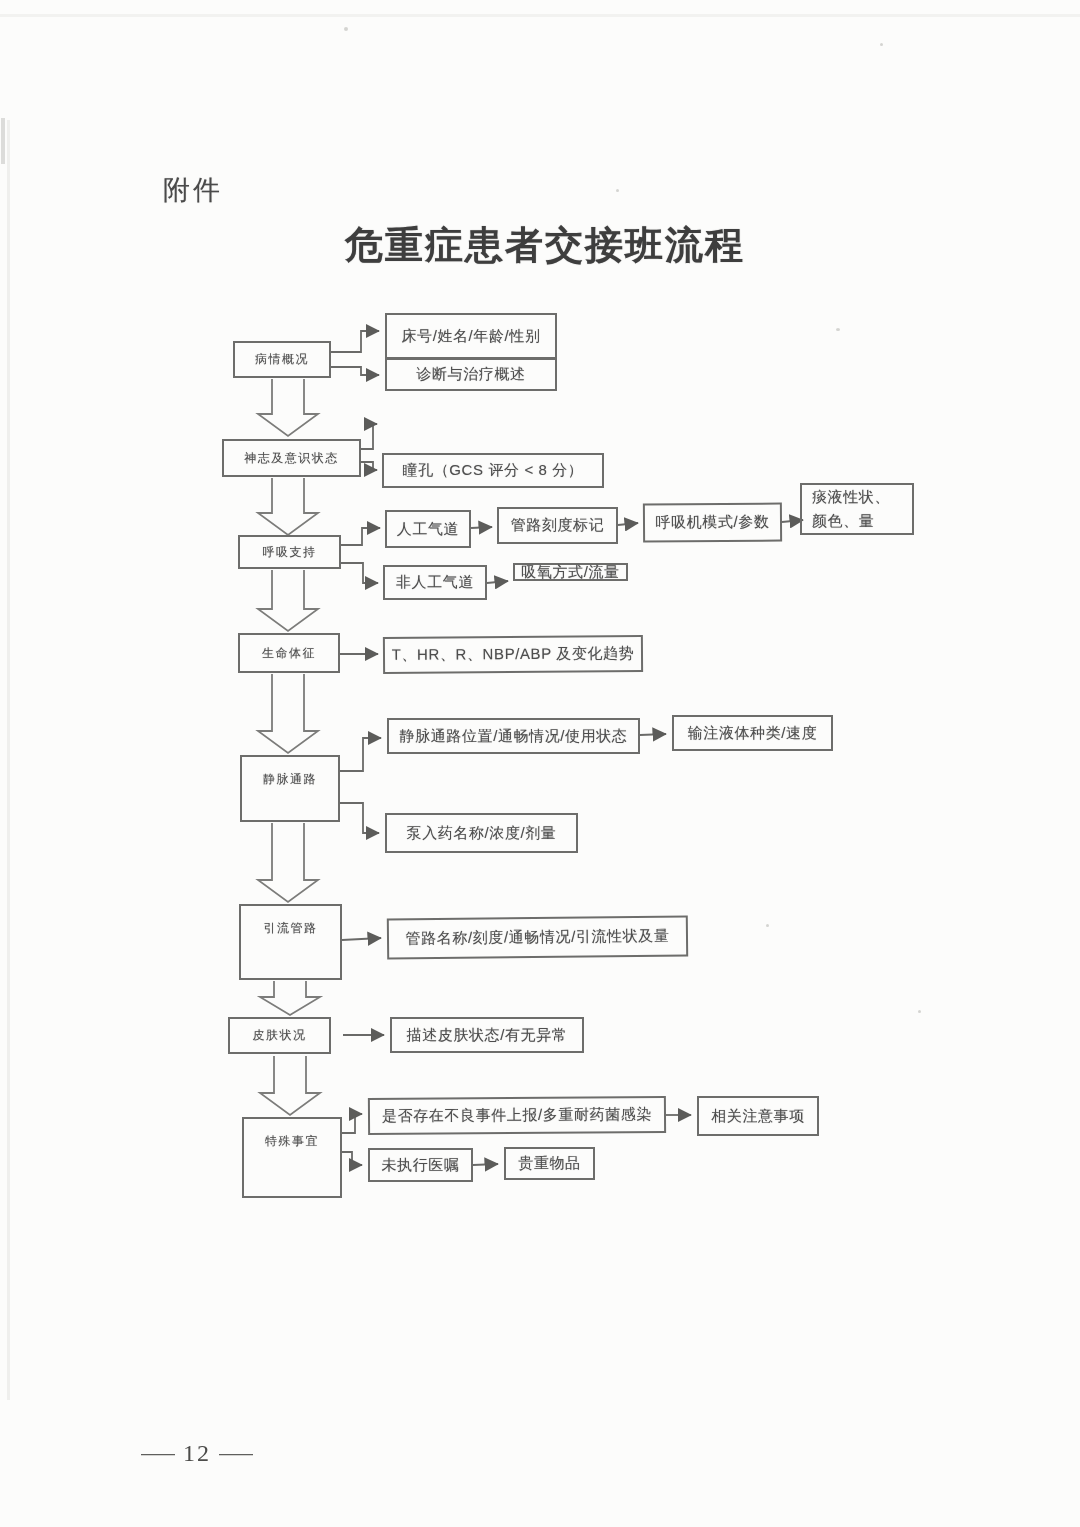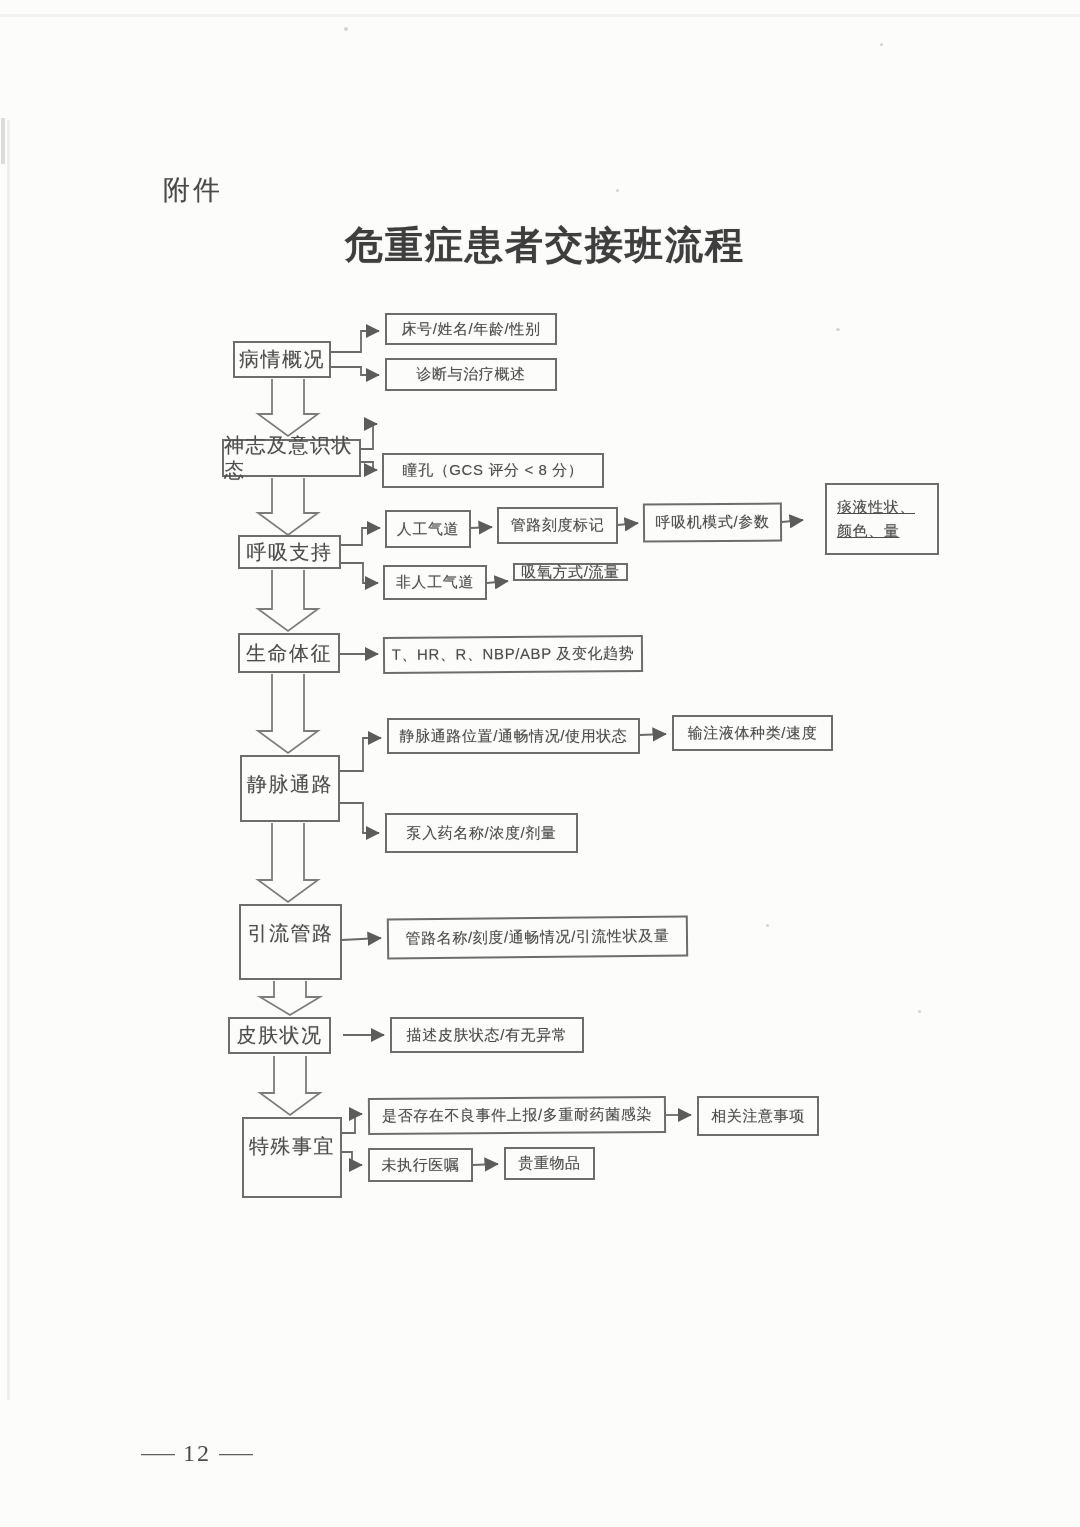--- a/index.html
+++ b/index.html
@@ -31,21 +31,21 @@
 
   .box{
     position:absolute;box-sizing:border-box;
     border:2px solid #6d6d6b;
     display:flex;align-items:center;justify-content:center;
     color:#4e4e4e;
     text-shadow:0 0 1px rgba(90,90,90,.45);
     line-height:1.25;
     background:transparent;
   }
-  .stage{font-size:20px;letter-spacing:1.5px;}
+  .stage{font-size:12px;letter-spacing:1.5px;}
   .stage.tall{align-items:flex-start;padding-top:15px;}
   .detail{font-size:15px;letter-spacing:.6px;padding:0 5px;}
   .multiline{white-space:pre-line;justify-content:flex-start;text-align:left;padding-left:10px;line-height:1.6;}
   .tilt-a{transform:rotate(-0.4deg);}
   .tilt-b{transform:rotate(-0.6deg);}
 
   svg.overlay{position:absolute;left:0;top:0;pointer-events:none;}
   .conn{fill:none;stroke:#6a6a68;stroke-width:1.8;}
   .blockarrow{fill:none;stroke:#7c7c7a;stroke-width:1.8;stroke-linejoin:miter;}
 
@@ -121,29 +121,29 @@
 
   <div class="box stage" style="left:233px;top:341px;width:98px;height:37px;">病情概况</div>
   <div class="box stage" style="left:222px;top:439px;width:139px;height:38px;">神志及意识状态</div>
   <div class="box stage" style="left:238px;top:535px;width:103px;height:34px;">呼吸支持</div>
   <div class="box stage" style="left:238px;top:633px;width:102px;height:40px;">生命体征</div>
   <div class="box stage tall" style="left:239px;top:904px;width:103px;height:76px;">引流管路</div>
   <div class="box stage tall" style="left:240px;top:755px;width:100px;height:67px;">静脉通路</div>
   <div class="box stage" style="left:228px;top:1017px;width:103px;height:37px;">皮肤状况</div>
   <div class="box stage tall" style="left:242px;top:1117px;width:100px;height:81px;">特殊事宜</div>
 
-  <div class="box detail" style="left:385px;top:313px;width:172px;height:32px;">床号/姓名/年龄/性别</div>
+  <div class="box detail" style="left:385px;top:313px;width:172px;height:46px;">床号/姓名/年龄/性别</div>
   <div class="box detail" style="left:385px;top:358px;width:172px;height:33px;">诊断与治疗概述</div>
 
   <div class="box detail" style="left:382px;top:453px;width:222px;height:35px;">瞳孔（GCS 评分 &lt; 8 分）</div>
 
   <div class="box detail" style="left:385px;top:510px;width:86px;height:38px;">人工气道</div>
   <div class="box detail" style="left:497px;top:507px;width:121px;height:37px;">管路刻度标记</div>
   <div class="box detail tilt-a" style="left:643px;top:503px;width:139px;height:39px;">呼吸机模式/参数</div>
-  <div class="box detail multiline" style="left:825px;top:483px;width:114px;height:72px;text-decoration:underline;">痰液性状、
+  <div class="box detail multiline" style="left:800px;top:483px;width:114px;height:52px;">痰液性状、
 颜色、量</div>
   <div class="box detail" style="left:383px;top:565px;width:104px;height:35px;">非人工气道</div>
   <div class="box detail" style="left:513px;top:563px;width:115px;height:18px;">吸氧方式/流量</div>
 
   <div class="box detail tilt-a" style="left:383px;top:636px;width:260px;height:37px;">T、HR、R、NBP/ABP 及变化趋势</div>
 
   <div class="box detail" style="left:387px;top:718px;width:253px;height:36px;">静脉通路位置/通畅情况/使用状态</div>
   <div class="box detail" style="left:672px;top:715px;width:161px;height:36px;">输注液体种类/速度</div>
   <div class="box detail" style="left:385px;top:813px;width:193px;height:40px;">泵入药名称/浓度/剂量</div>
 

